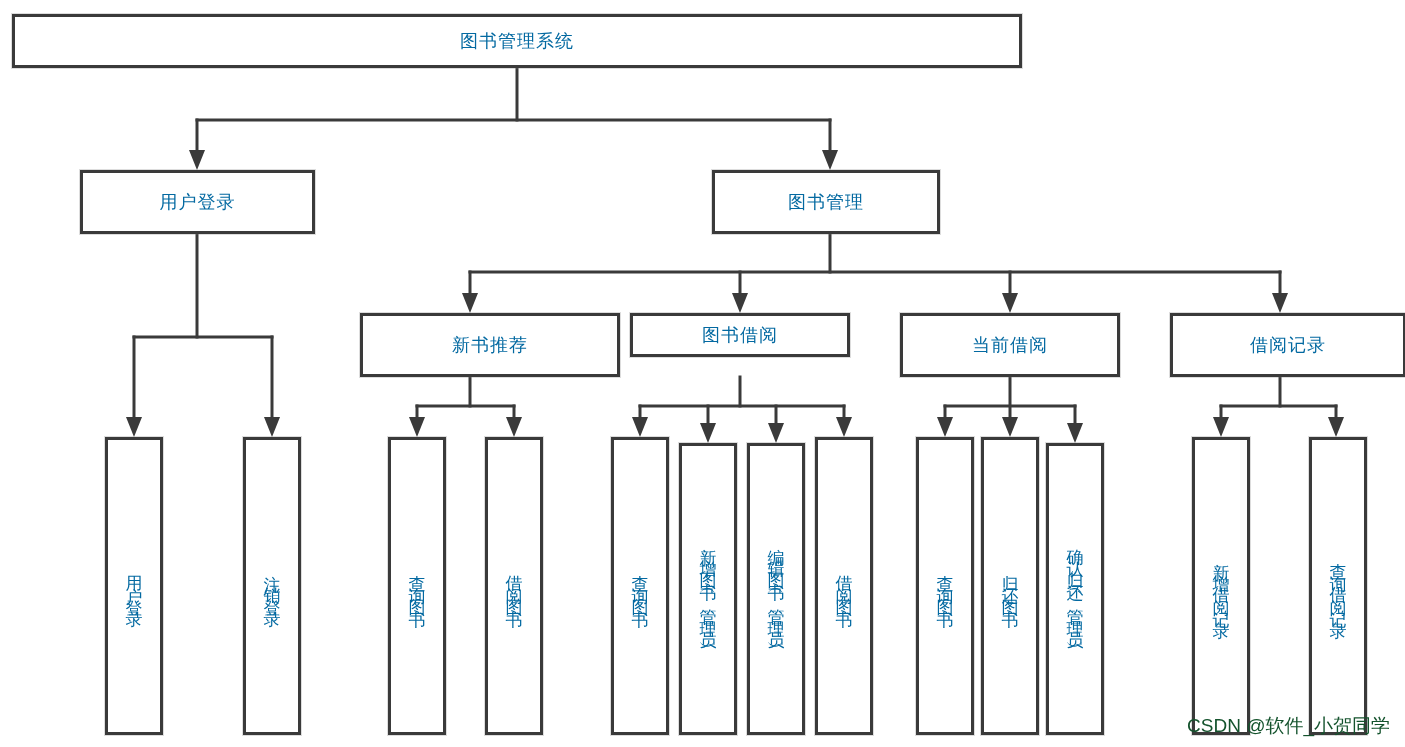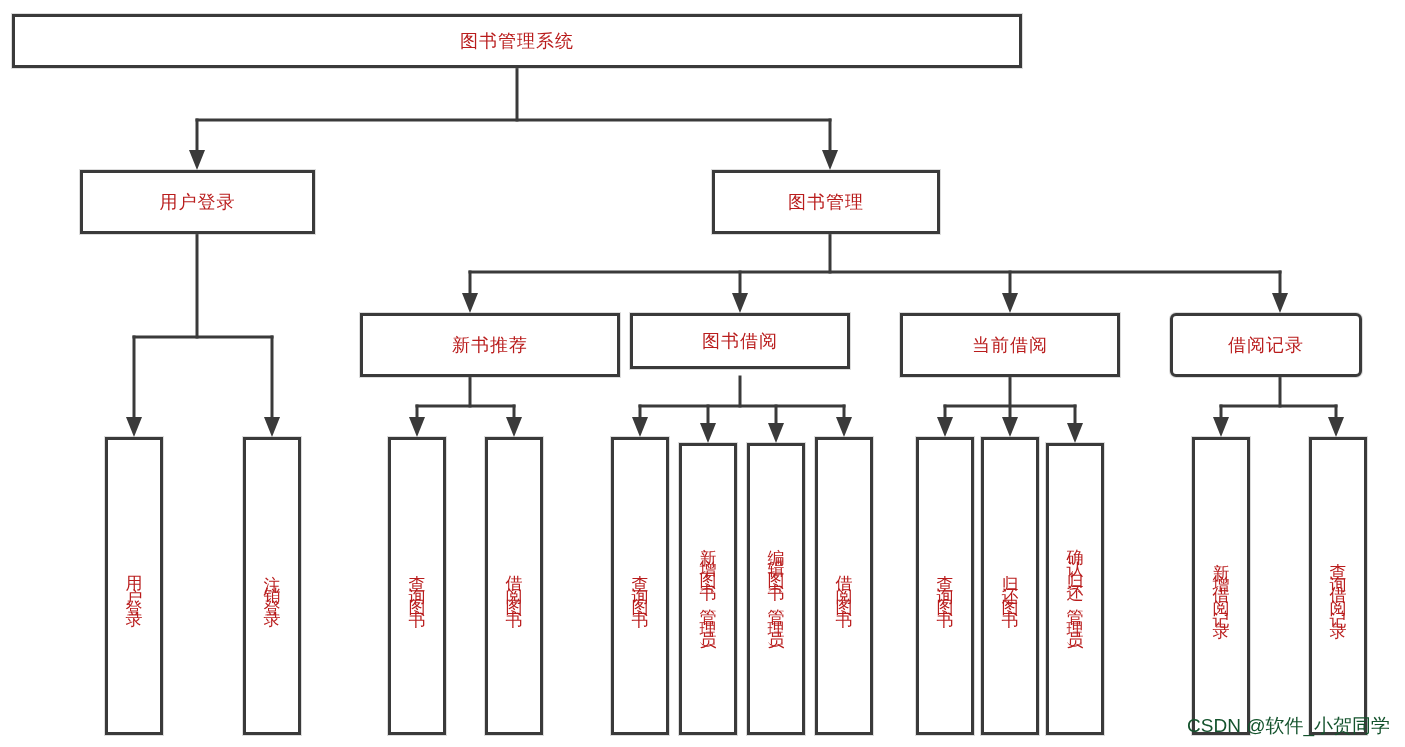--- a/index.html
+++ b/index.html
@@ -13,21 +13,21 @@
   }
   .wires { position: absolute; left: 0; top: 0; }
   .node {
     position: absolute;
     background: #ffffff;
     border: 3px solid #3a3a3a;
     box-sizing: border-box;
     display: flex;
     align-items: center;
     justify-content: center;
-    color: #b91c1c;
+    color: #0369a1;
     box-shadow: 0 0 0 1px rgba(120,120,120,0.25);
   }
   .node.h span {
     font-size: 18px;
     letter-spacing: 1px;
     white-space: nowrap;
   }
   .node.v span {
     writing-mode: vertical-rl;
     text-orientation: mixed;
@@ -143,27 +143,27 @@
   <div class="node h" style="left:80px; top:170px; width:235px; height:64px;">
     <span>用户登录</span>
   </div>
   <div class="node h" style="left:712px; top:170px; width:228px; height:64px;">
     <span>图书管理</span>
   </div>
 
   <div class="node h" style="left:360px; top:313px; width:260px; height:64px;">
     <span>新书推荐</span>
   </div>
-  <div class="node h" style="left:630px; top:313px; width:220px; height:56px;">
+  <div class="node h" style="left:630px; top:313px; width:220px; height:44px;">
     <span>图书借阅</span>
   </div>
   <div class="node h" style="left:900px; top:313px; width:220px; height:64px;align-items:center;">
     <span>当前借阅</span>
   </div>
-  <div class="node h" style="left:1170px; top:313px; width:192px; height:64px;border-radius:6px;">
+  <div class="node h" style="left:1170px; top:313px; width:236px; height:64px;">
     <span>借阅记录</span>
   </div>
 
   <div class="node v" style="left:105px; top:437px; width:58px; height:298px;">
     <span>用户登录</span>
   </div>
   <div class="node v" style="left:243px; top:437px; width:58px; height:298px;">
     <span>注销登录</span>
   </div>
 

